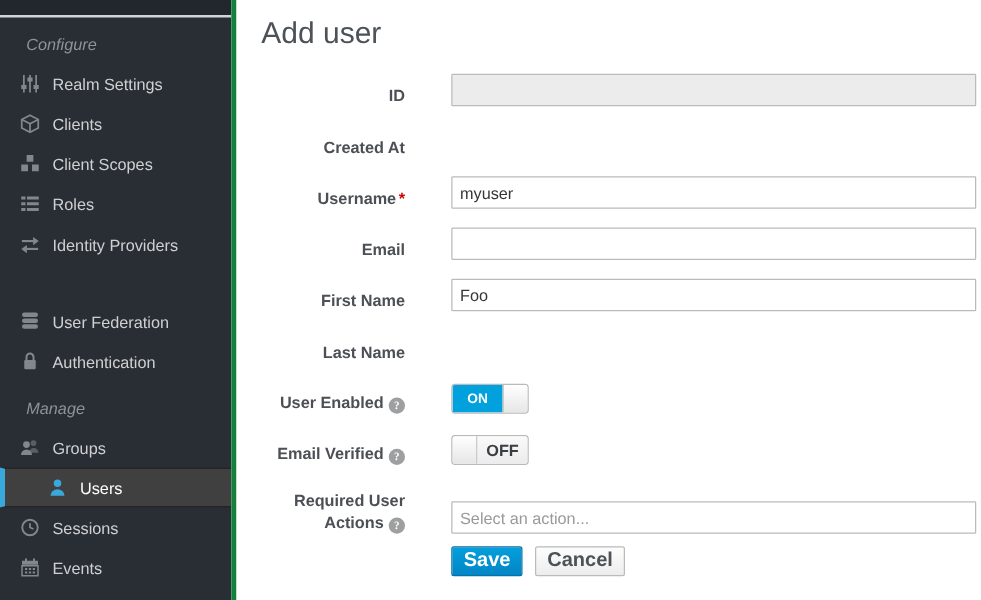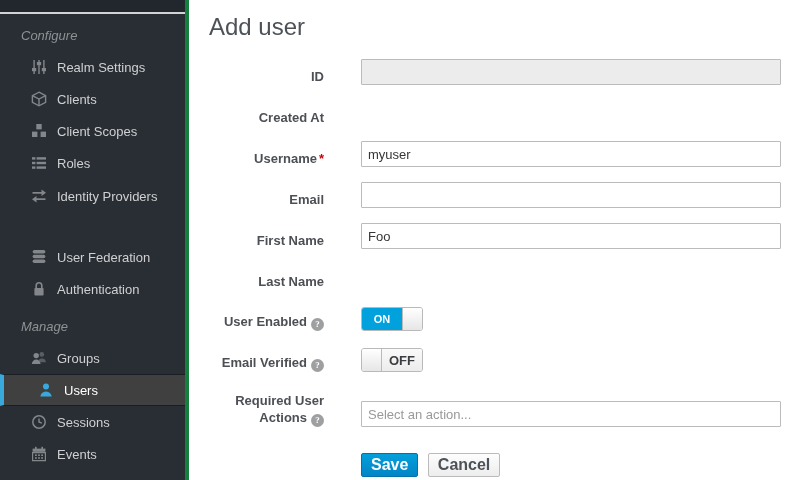--- a/index.html
+++ b/index.html
@@ -4,21 +4,21 @@
 <style>
   * { box-sizing: border-box; margin: 0; padding: 0; }
   html,body { width:785px; height:480px; overflow:hidden; background:#fff;
     font-family:"Liberation Sans", sans-serif; }
 
   
   .sidebar { position:absolute; left:0; top:0; width:185px; height:480px;
     background:#292e34; }
   .masthead-strip { height:14px; background:#22272d; border-bottom:2px solid #d3d4d5; }
   .nav-section-label { padding:14px 0 8px 21px; font-size:13px; color:#8f9295;font-style:italic; }
-  .nav-item { display:flex; align-items:center; height:32px; padding-left:31px;
+  .nav-item { display:flex; align-items:center; height:32px; padding-left:16px;
     font-size:13px; color:#cfd0d2; cursor:pointer; }
   .nav-item .ico { width:16px; height:16px; margin-right:10px; color:#83878c;
     flex:0 0 16px; display:inline-block; }
   .nav-item.wrap { height:62px; display:block; padding-top:3px; line-height:30px;
     width:163px; }
   .nav-item.wrap .ico { display:inline-block; vertical-align:-3px; }
   .nav-item.active { background:#404040; border-left:4px solid #39a9dc;
     padding-left:34px; color:#ffffff; border-top:1px solid #1a1d21;
     border-bottom:1px solid #1a1d21;text-align:right; }
   .nav-item.active .ico { color:#39a9dc; }
@@ -58,21 +58,21 @@
   .toggle.off .t-handle { border-right:1px solid #bbb; }
 
   
   .btn { display:inline-block; height:24px; padding:3px 9px; font-size:16px;
     font-weight:600; border-radius:2px; cursor:pointer; line-height:16px;
     font-family:"Liberation Sans",sans-serif; }
   .btn-primary { background:linear-gradient(to bottom,#049fdb,#0285c6);
     border:1px solid #0272ab; color:#fff; }
   .btn-default { background:linear-gradient(to bottom,#fdfdfd,#ededed);
     border:1px solid #bbb; color:#4d5258; margin-left:5px; }
-  .row-required { margin-bottom:24px; }
+  .row-required { margin-bottom:8px; }
 </style>
 </head>
 <body>
 
 <div class="sidebar">
   <div class="masthead-strip"></div>
 
   <div class="nav-section-label">Configure</div>
 
   <div class="nav-item">

